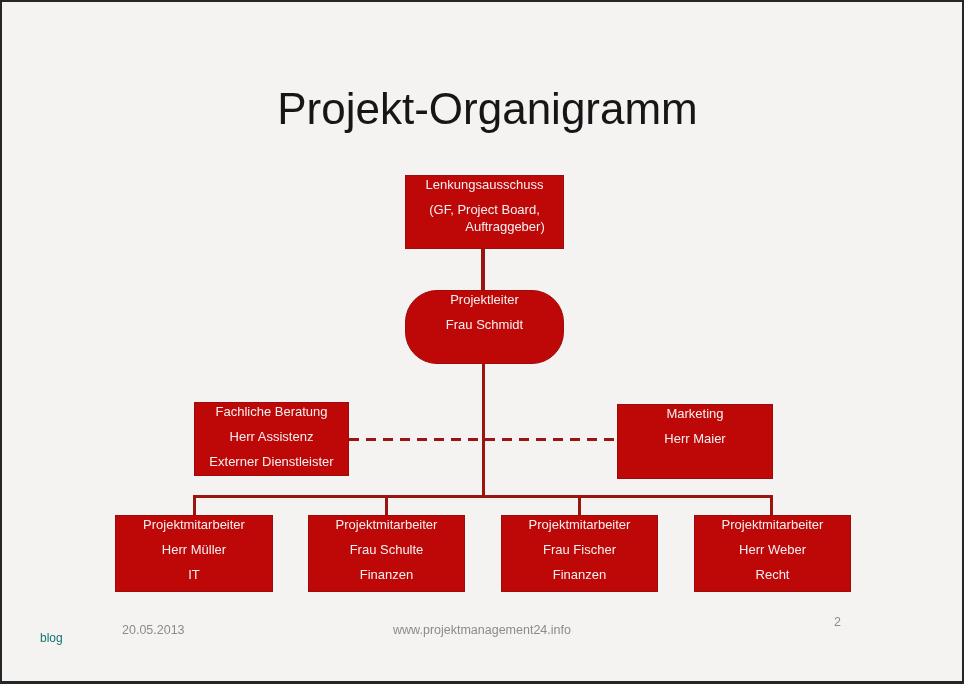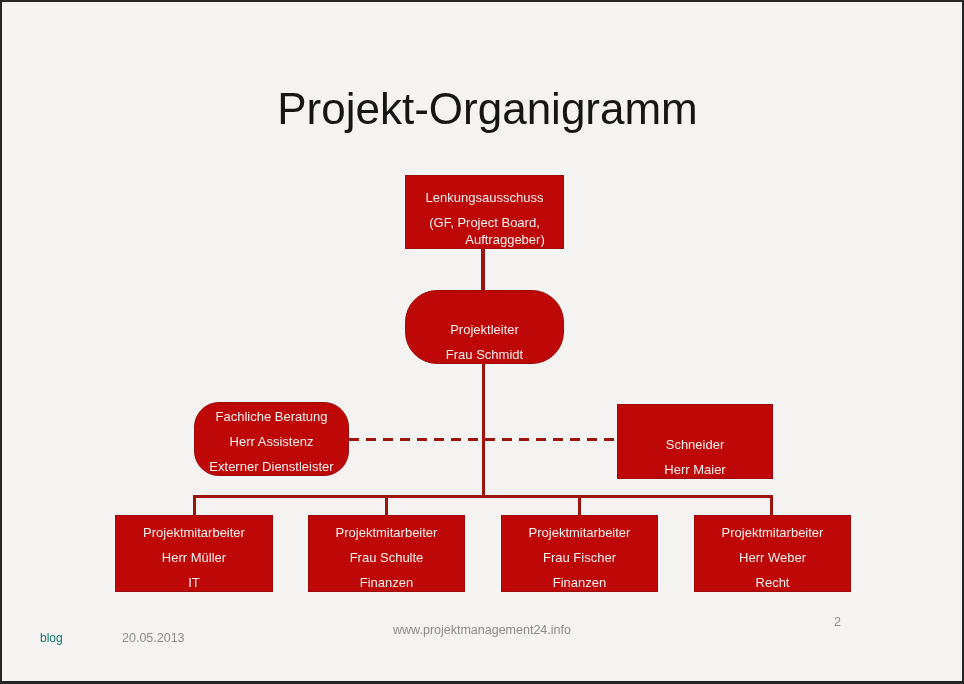--- a/index.html
+++ b/index.html
@@ -27,32 +27,32 @@
     padding-left: 11px;
   }
   .node {
     position: absolute;
     box-sizing: border-box;
     background: #be0707;
     border: 1px solid #9e0b0b;
     color: #f5f0f0;
     display: flex;
     flex-direction: column;
-    justify-content: flex-end;
+    justify-content: flex-start;
     align-items: center;
     text-align: center;
     font-size: 13px;
   }
   .node .ln { line-height: 17px; white-space: nowrap; }
   .node .ln + .ln { margin-top: 8px; }
   .node .ln.tight { margin-top: 0; margin-left: 41px; }
 
   .n-steering  { left: 403px; top: 173px; width: 159px; height: 74px; }
   .n-leader    { left: 403px; top: 288px; width: 159px; height: 74px; border-radius: 32px; }
-  .n-advisor   { left: 192px; top: 400px; width: 155px; height: 74px; border-radius: 25px; }
+  .n-advisor   { left: 192px; top: 400px; width: 155px; height: 74px; }
   .n-assistant { left: 615px; top: 402px; width: 156px; height: 75px; }
   .n-worker1   { left: 113px; top: 513px; width: 158px; height: 77px; }
   .n-worker2   { left: 306px; top: 513px; width: 157px; height: 77px; }
   .n-worker3   { left: 499px; top: 513px; width: 157px; height: 77px; }
   .n-worker4   { left: 692px; top: 513px; width: 157px; height: 77px; }
 
   .conn { position: absolute; background: #9b1410; }
   .c-v1   { left: 479px; top: 246px; width: 4px; height: 43px; }
   .c-v2   { left: 480px; top: 361px; width: 3px; height: 134px; }
   .c-h    { left: 191px; top: 493px; width: 580px; height: 3px; }
@@ -66,21 +66,21 @@
   }
 
   .footer {
     position: absolute;
     left: 0; right: 0;
     top: 613px;
     height: 18px;
     font-size: 12.5px;
     color: #8b8b8b;
   }
-  .footer .date { position: absolute; left: 120px; top: 16px; }
+  .footer .date { position: absolute; left: 120px; top: 8px; }
   .footer .url  { position: absolute; left: 0; right: 0; top: 0; text-align: center; margin-top: 8px; }
   .footer .page { position: absolute; right: 121px; top: 0; }
 
   .watermark {
     position: absolute;
     left: 38px; top: 629px;
     font-size: 12px;
     color: #0f766e;
   }
 </style>
@@ -111,21 +111,21 @@
     <div class="ln">Frau Schmidt</div>
   </div>
 
   <div class="node n-advisor">
     <div class="ln">Fachliche Beratung</div>
     <div class="ln">Herr Assistenz</div>
     <div class="ln">Externer Dienstleister</div>
   </div>
 
   <div class="node n-assistant">
-    <div class="ln">Schneider</div>
+    <div class="ln">Marketing</div>
     <div class="ln">Herr Maier</div>
   </div>
 
   <div class="node n-worker1">
     <div class="ln">Projektmitarbeiter</div>
     <div class="ln">Herr Müller</div>
     <div class="ln">IT</div>
   </div>
 
   <div class="node n-worker2">

